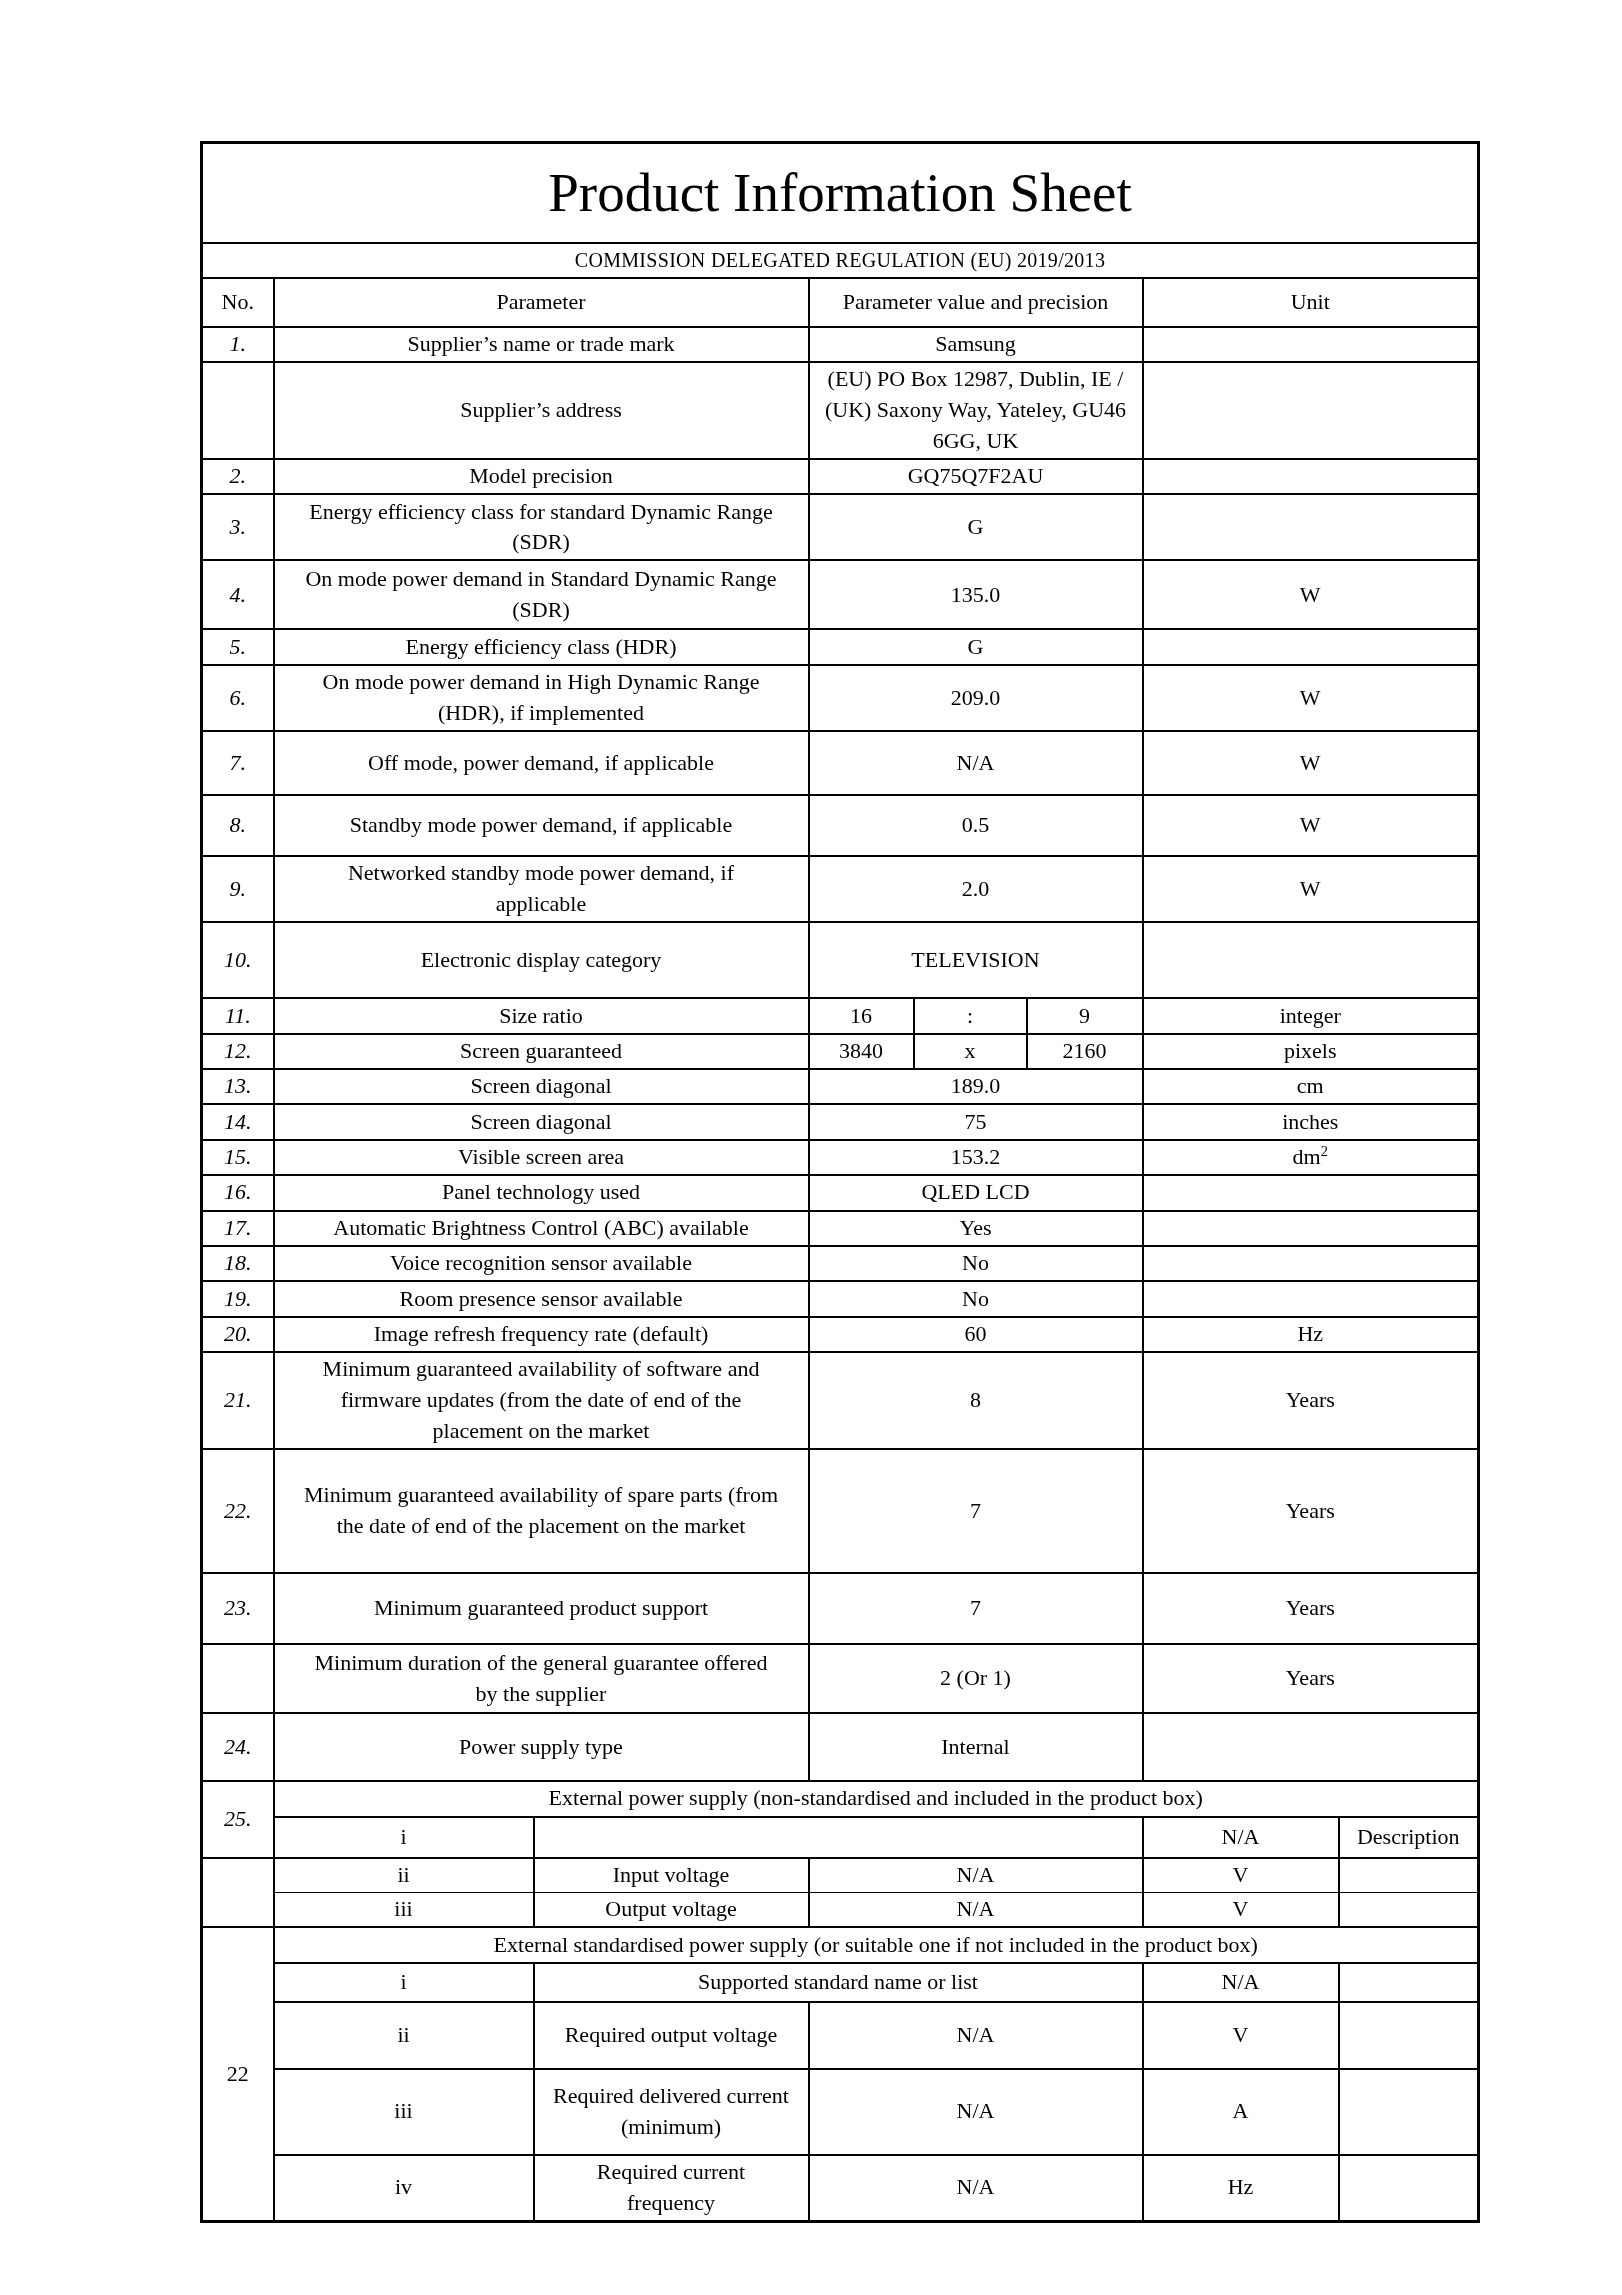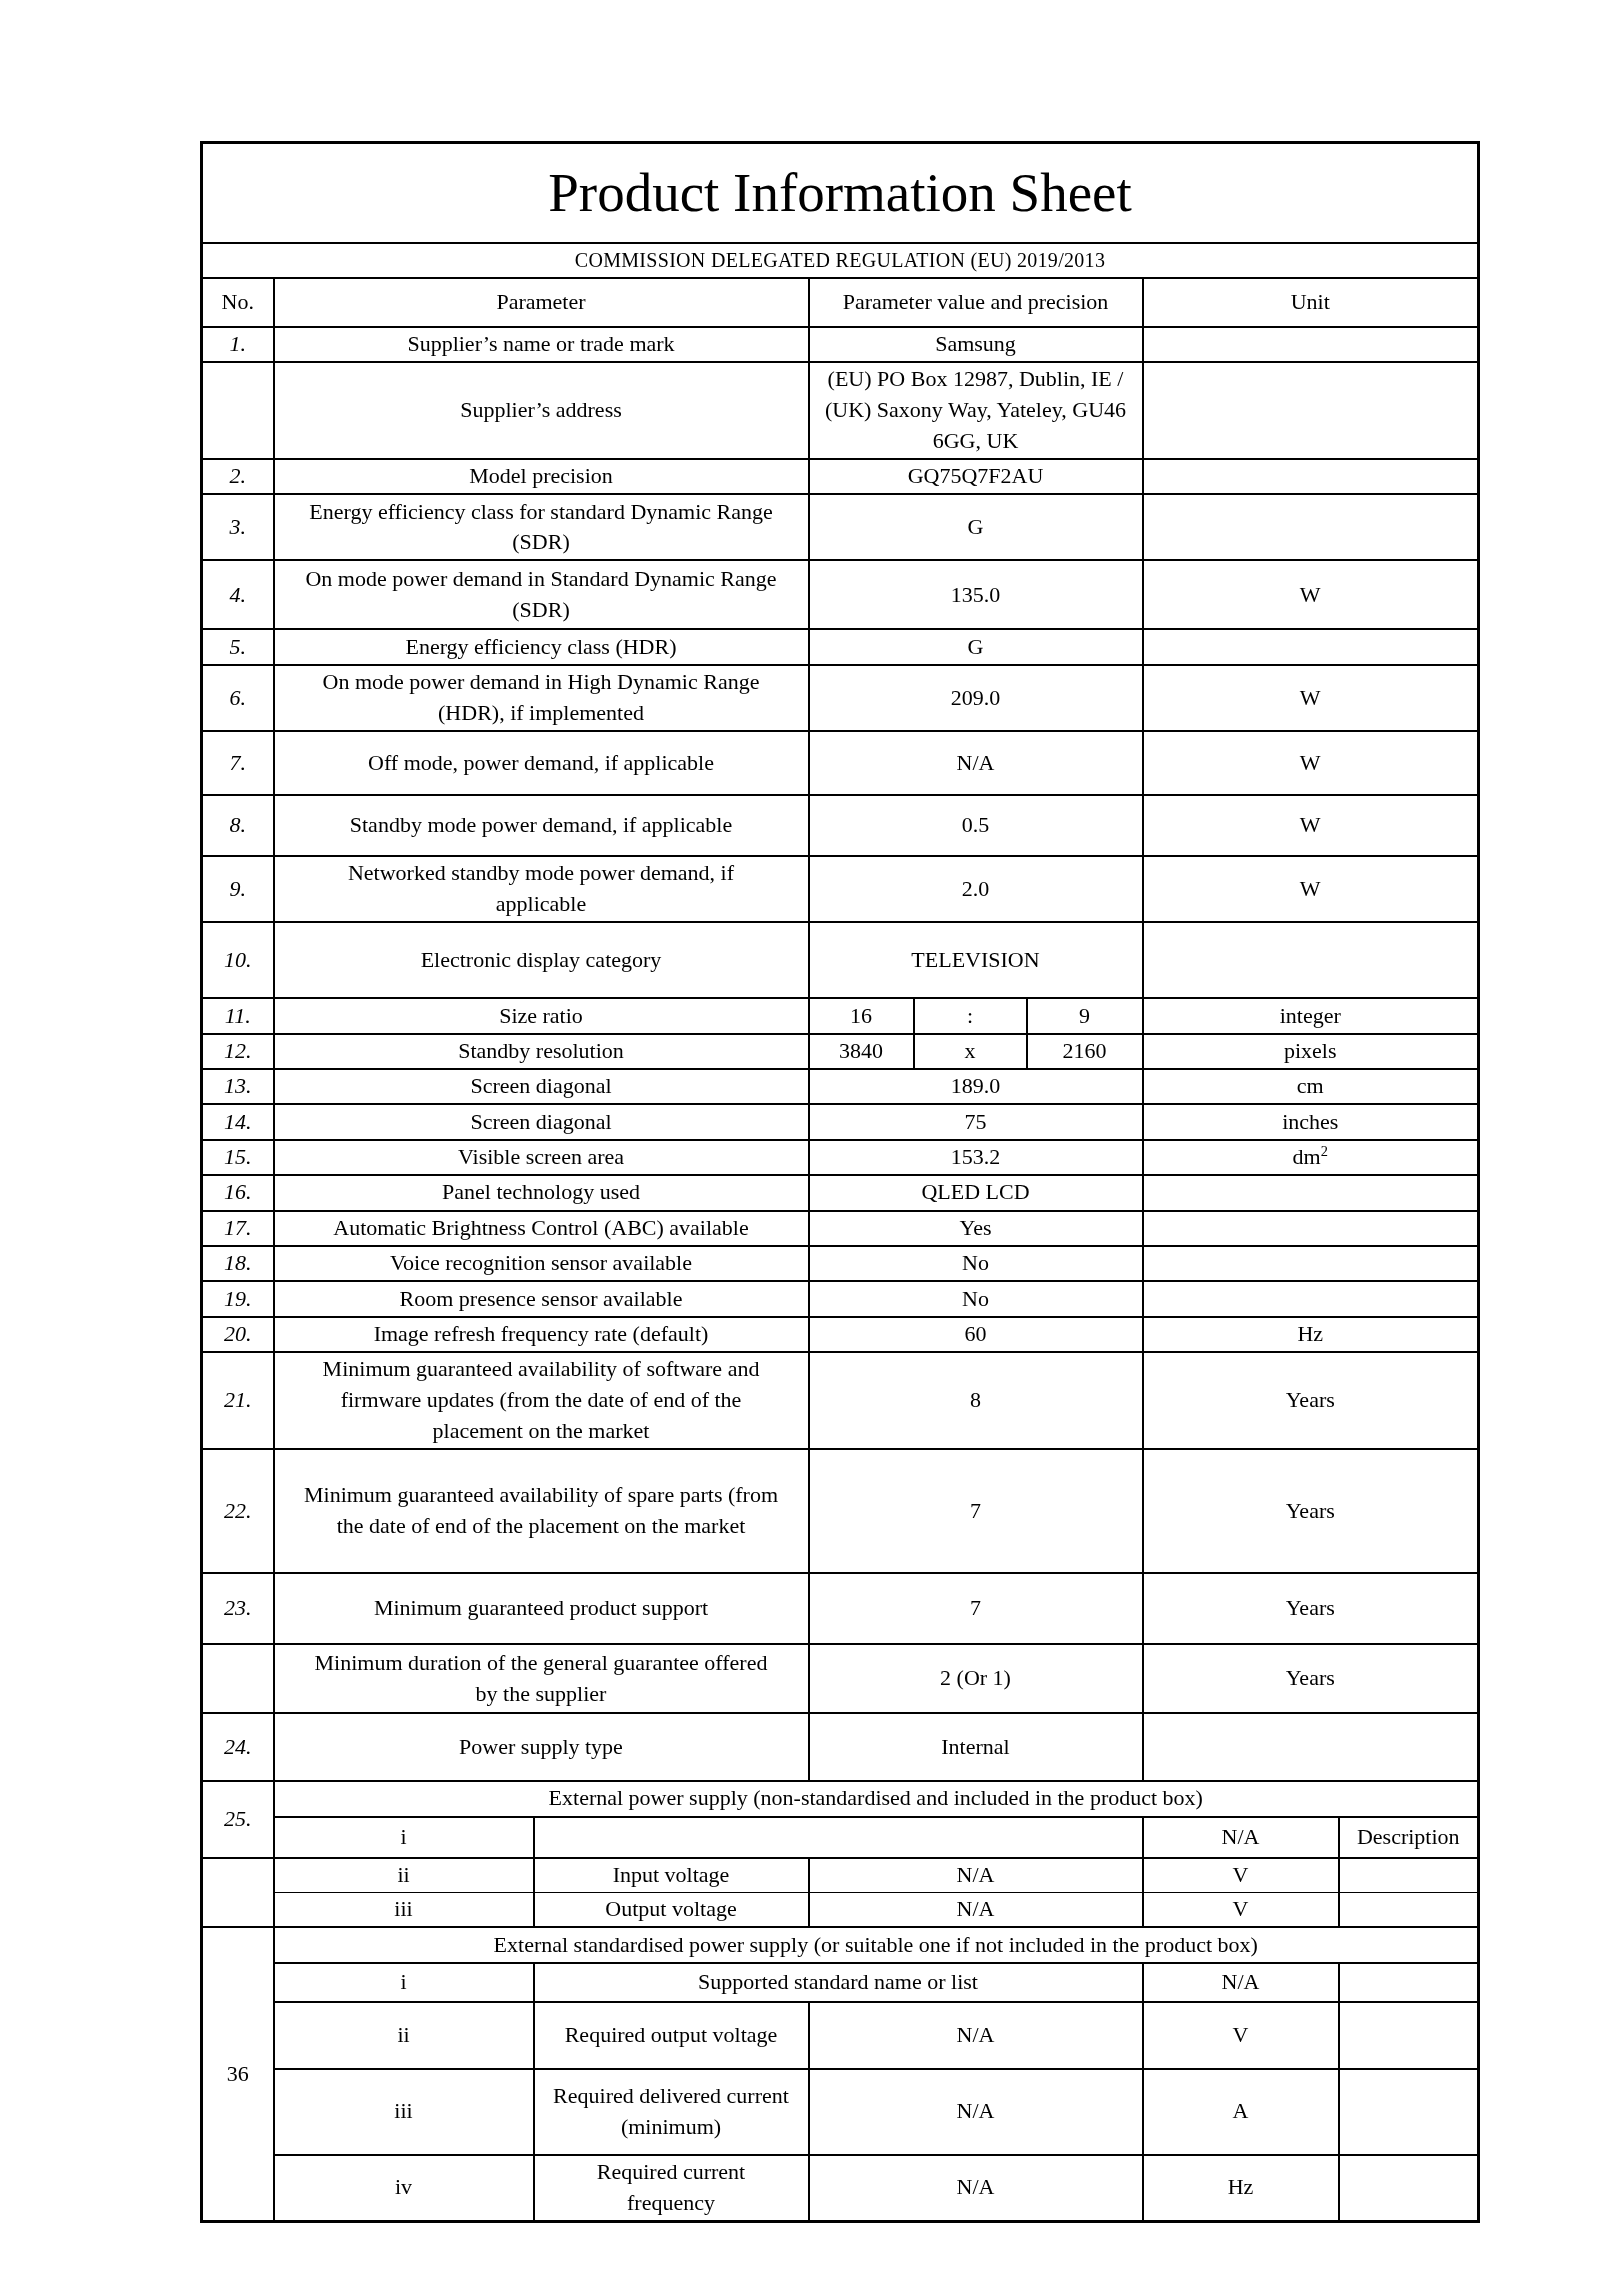--- a/index.html
+++ b/index.html
@@ -137,21 +137,21 @@
       <td class="no">11.</td>
       <td colspan="2">Size ratio</td>
       <td>16</td>
       <td>:</td>
       <td>9</td>
       <td colspan="2">integer</td>
     </tr>
 
     <tr style="height:31px">
       <td class="no">12.</td>
-      <td colspan="2">Standby resolution</td>
+      <td colspan="2">Screen guaranteed</td>
       <td>3840</td>
       <td>x</td>
       <td>2160</td>
       <td colspan="2">pixels</td>
     </tr>
 
     <tr style="height:29px">
       <td class="no">13.</td>
       <td colspan="2">Screen diagonal</td>
       <td colspan="3">189.0</td>
@@ -266,21 +266,21 @@
     </tr>
     <tr class="thin" style="height:35px">
       <td class="upright">iii</td>
       <td>Output voltage</td>
       <td colspan="3">N/A</td>
       <td>V</td>
       <td></td>
     </tr>
 
     <tr style="height:34px">
-      <td class="upright" rowspan="5">36</td>
+      <td class="upright" rowspan="5">22</td>
       <td colspan="7">External standardised power supply (or suitable one if not included in the product box)</td>
     </tr>
     <tr style="height:39px">
       <td class="upright">i</td>
       <td colspan="4">Supported standard name or list</td>
       <td>N/A</td>
       <td></td>
     </tr>
     <tr style="height:67px">
       <td class="upright">ii</td>

